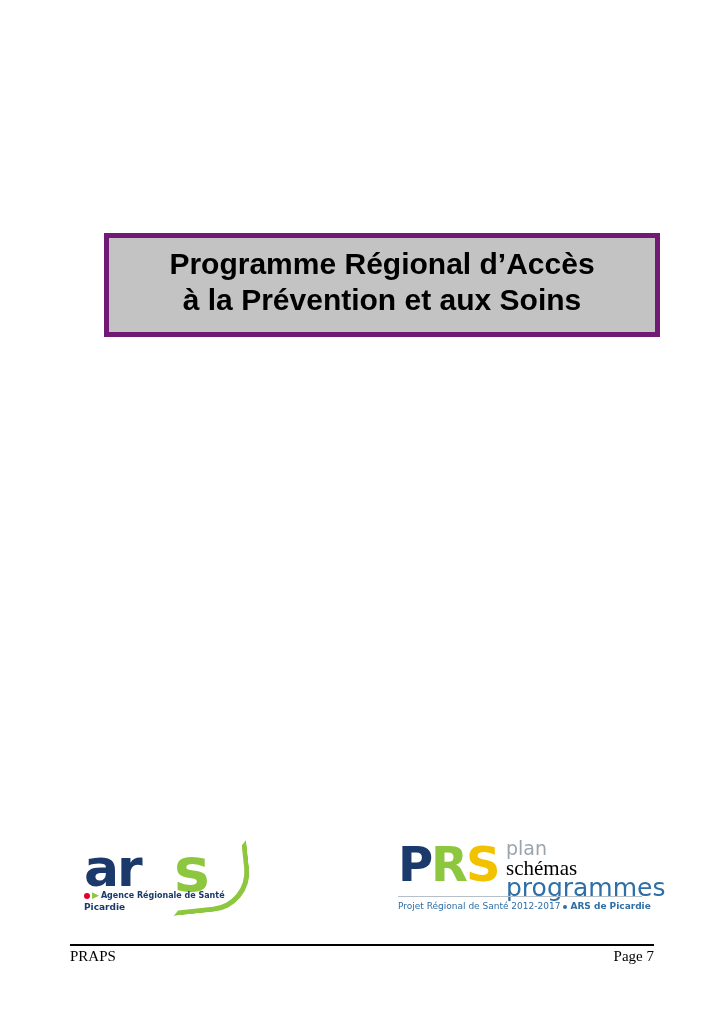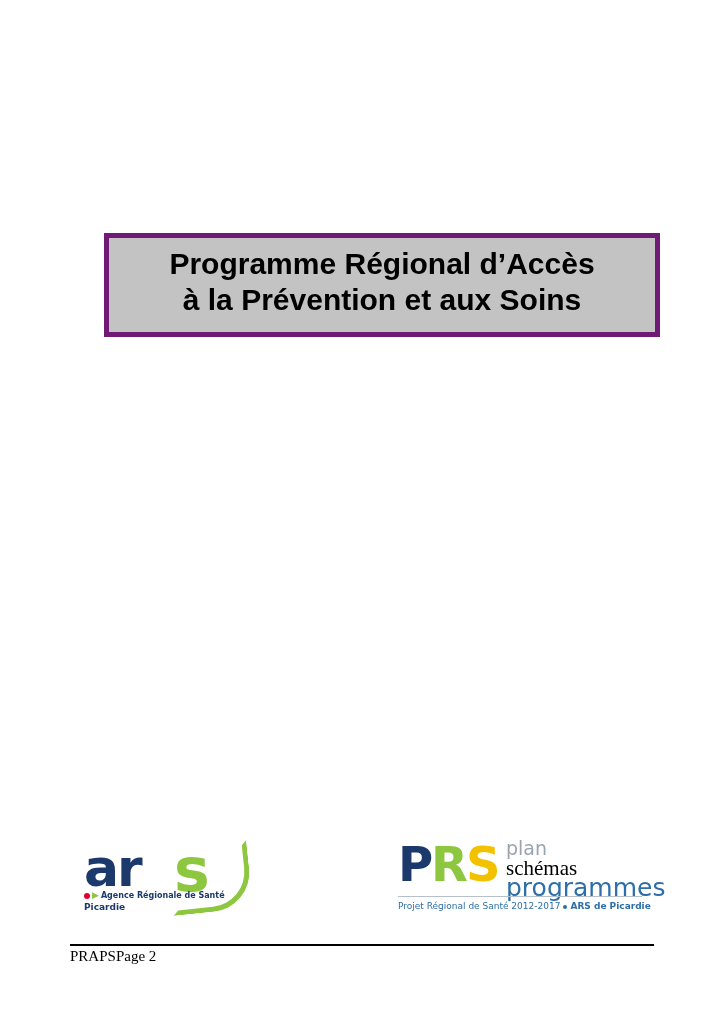--- a/index.html
+++ b/index.html
@@ -234,21 +234,21 @@
     width: 584px;
     height: 2px;
     background: #000000;
   }
   .footer {
     position: absolute;
     left: 70px;
     top: 948px;
     width: 584px;
     display: flex;
-    justify-content: flex-start;
+    justify-content: space-between;
     align-items: baseline;
     font-family: "Liberation Serif", serif;
     font-size: 15px;
     color: #000000;
   }
 </style>
 </head>
 <body>
 
 <div class="page">
@@ -283,16 +283,16 @@
       <div class="prs-tag">
         <span>Projet Régional de Santé  2012-2017</span><span class="prs-dot"></span><span class="bold">ARS de Picardie</span>
       </div>
     </div>
 
   </div>
 
   <div class="footer-rule"></div>
   <div class="footer">
     <span>PRAPS</span>
-    <span>Page 2</span>
+    <span>Page 7</span>
   </div>
 
 </div>
 
 </body></html>

